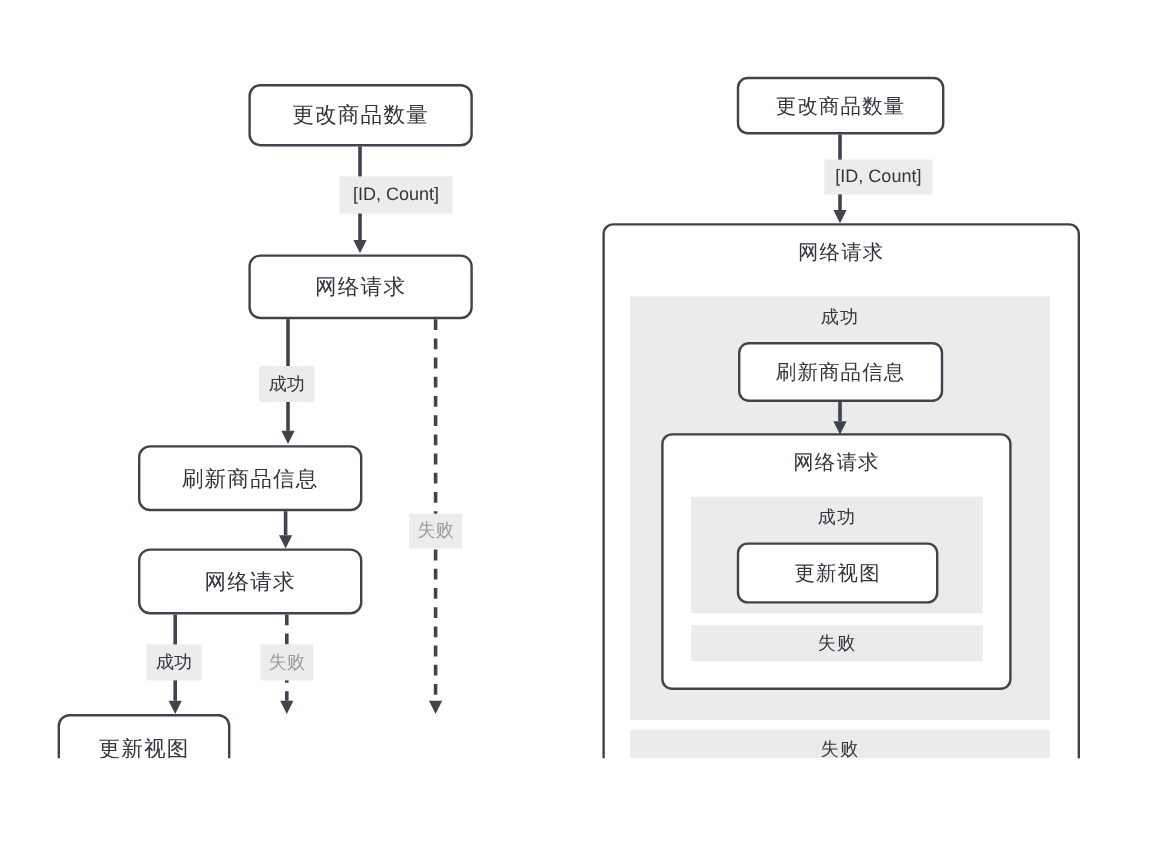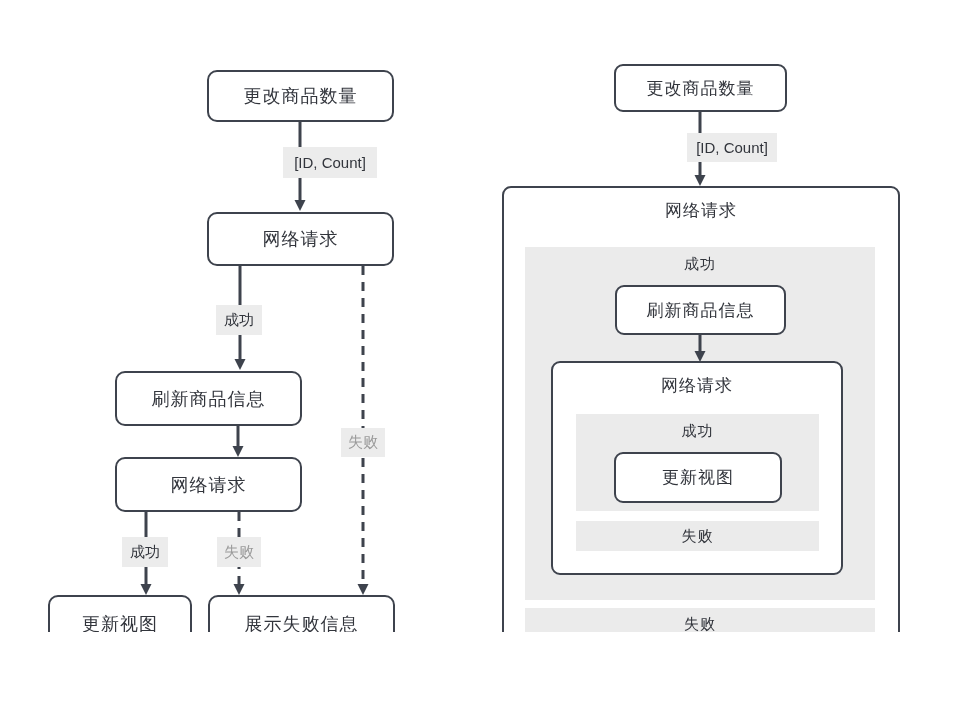--- a/index.html
+++ b/index.html
@@ -160,21 +160,20 @@
   <div class="node" style="left:115px; top:371px; width:187px; height:55px;">刷新商品信息</div>
 
   <div class="node" style="left:115px; top:457px; width:187px; height:55px;">网络请求</div>
 
   <div class="edge-label" style="left:122px; top:537px; width:46px; height:30px;">成功</div>
 
   <div class="edge-label muted" style="left:217px; top:537px; width:44px; height:30px;">失败</div>
 
   <div class="node" style="left:48px; top:595px; width:144px; height:57px;">更新视图</div>
 
-  <div class="node" style="left:208px; top:595px; width:187px; height:57px;">展示失败信息</div>
 
   <div class="node sm" style="left:614px; top:64px; width:173px; height:48px;">更改商品数量</div>
 
   <div class="edge-label mono-ish" style="left:655px; top:133px; width:90px; height:29px;">[ID, Count]</div>
 
   <div class="container-box" style="left:502px; top:186px; width:398px; height:468px;">
 
     <div class="box-title">网络请求</div>
 
     <div class="section" style="left:21px; top:59px; width:350px; height:353px;">

